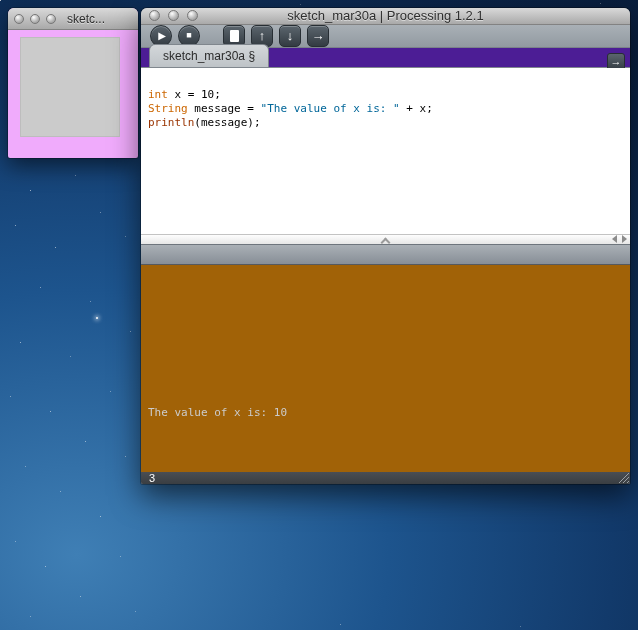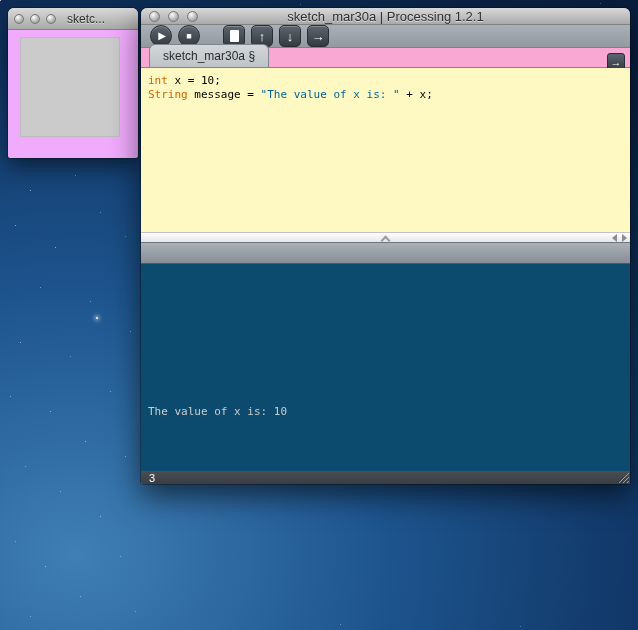--- a/index.html
+++ b/index.html
@@ -85,40 +85,40 @@
     color:#fff; cursor:default;
     box-shadow:inset 0 1px 0 rgba(255,255,255,.25);
   }
   .tb-btn.round{ border-radius:50%; }
   .tb-gap{ width:11px; }
   .glyph-play{ font-size:10px; line-height:1; margin-left:2px; }
   .glyph-stop{ font-size:9px; line-height:1; }
   .glyph-arrow{ font-size:13px; font-weight:bold; line-height:1; }
   .page-shape{ width:9px; height:12px; background:#fff; border-radius:1px; }
 
-  .tabbar{ height:28px; background:#f9a8d4; position:relative;
+  .tabbar{ height:28px; background:#4c1d95; position:relative;
     border-bottom:1px solid #80878e; }
   .tab{
     position:absolute; left:8px; bottom:0; height:23px;
     background:linear-gradient(#d3d7da,#bec3c7);
     border:1px solid #7f868d; border-bottom:none;
     border-radius:6px 6px 0 0;
     display:flex; align-items:center; padding:0 13px;
     font-size:12px; color:#2b2b2b;
   }
   .tab-menu-btn{
     position:absolute; right:5px; top:5px; width:18px; height:18px;
     border-radius:3px; background:linear-gradient(#5b656d,#333b42);
     border:1px solid #272e34; color:#fff;
     display:flex; align-items:center; justify-content:center;
   }
   .tab-menu-btn .glyph-arrow{ font-size:11px; }
 
   .editor{
-    height:232px; background:#fef9c3; padding:6px 0 0 7px;
+    height:232px; background:#ffffff; padding:20px 0 0 7px;
     font-family:"DejaVu Sans Mono", monospace; font-size:11px; line-height:14px;
     color:#000; position:relative;
   }
   .tok-keyword{ color:#cc6600; }
   .tok-function{ color:#993300; }
   .tok-string{ color:#006699; }
   .tok-plain{ color:#000000; }
 
   .hscroll{
     height:14px; background:linear-gradient(#fdfdfd,#e7e7e7);
@@ -135,21 +135,21 @@
     border-right:5px solid #8b8b8b; }
   .tri-right{ width:0; height:0; border-top:4px solid transparent; border-bottom:4px solid transparent;
     border-left:5px solid #8b8b8b; }
 
   .message-area{
     height:30px; background:linear-gradient(#aab0b6,#878e96);
     border-top:1px solid #6e757d; border-bottom:1px solid #55595e;
   }
 
   .console{
-    height:236px; background:#0c4a6e;
+    height:236px; background:#a16207;
     font-family:"DejaVu Sans Mono", monospace; font-size:11px;
     color:#cccccc; padding:141px 0 0 7px;
   }
 
   .statusbar{
     height:18px; background:linear-gradient(#4a4e53,#3a3e42);
     color:#ffffff; font-size:11px;
     display:flex; align-items:center; padding-left:8px; position:relative;
   }
   .resize-grip{ position:absolute; right:1px; bottom:1px; width:14px; height:14px; }
@@ -213,20 +213,23 @@
       <span class="glyph-arrow">→</span>
     </div>
   </div>
 
   <div class="editor">
     <div class="code-line">
       <span class="tok-keyword">int</span><span class="tok-plain"> x = 10;</span>
     </div>
     <div class="code-line">
       <span class="tok-keyword">String</span><span class="tok-plain"> message = </span><span class="tok-string">"The value of x is: "</span><span class="tok-plain"> + x;</span>
+    </div>
+    <div class="code-line">
+      <span class="tok-function">println</span><span class="tok-plain">(message);</span>
     </div>
   </div>
 
   <div class="hscroll">
     <span class="grabber"></span>
     <div class="scroll-arrows">
       <span class="tri-left"></span>
       <span class="tri-right"></span>
     </div>
   </div>

